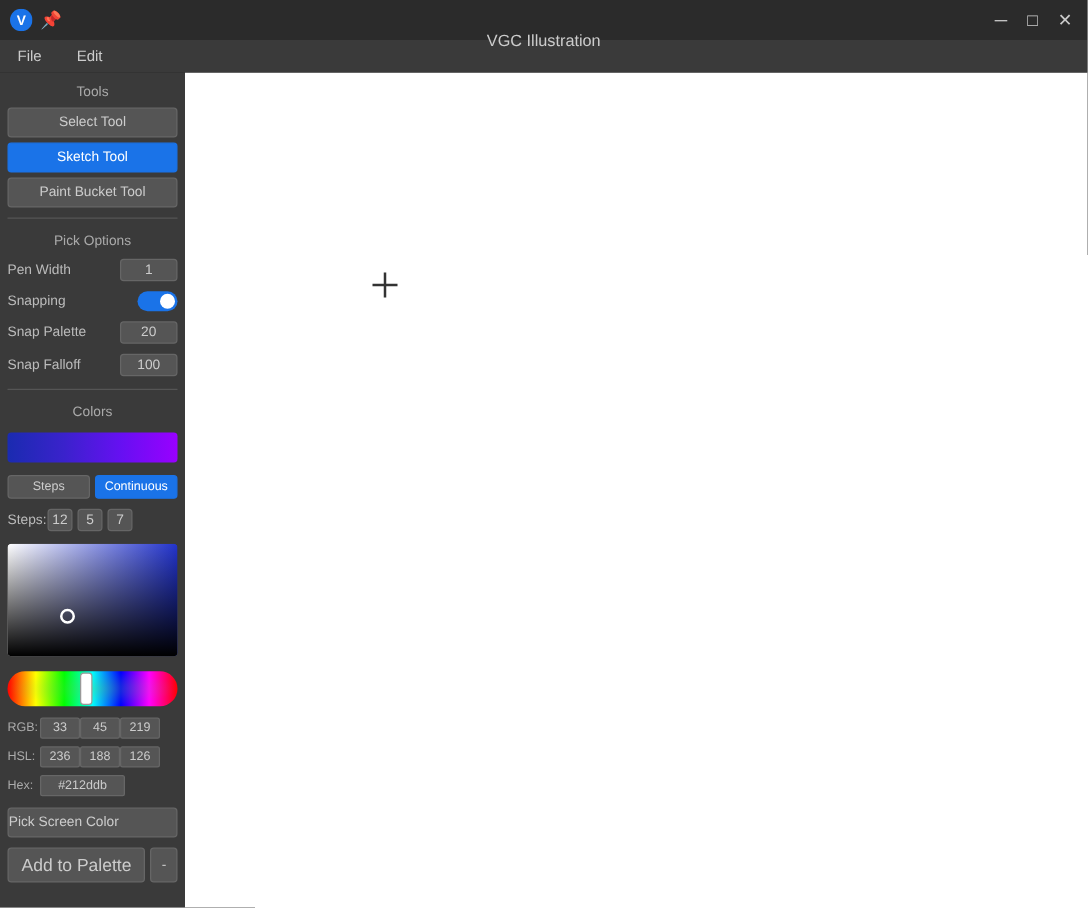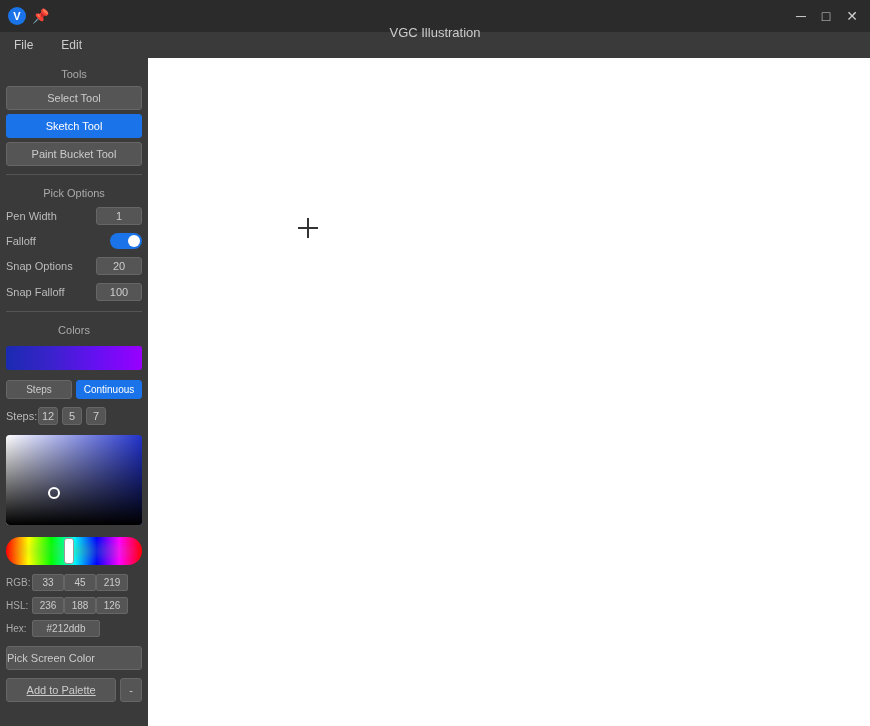--- a/index.html
+++ b/index.html
@@ -311,26 +311,25 @@
     .add-palette-row {
       display: flex;
       gap: 4px;
       margin-top: 4px;
     }
     .add-palette-btn {
       flex: 1;
       background: #555;
       border: 1px solid #666;
       color: #ccc;
-      font-size: 11px;
+      font-size: 14px;
       padding: 5px 0;
       border-radius: 3px;
       cursor: pointer;
       text-align: center;
-      text-decoration: underline;
     }
     .add-palette-minus {
       background: #555;
       border: 1px solid #666;
       color: #ccc;
       font-size: 11px;
       padding: 5px 8px;
       border-radius: 3px;
       cursor: pointer;
       text-align: center;
@@ -406,29 +405,29 @@
     <div class="divider"></div>
 
     <div class="section-title">Pick Options</div>
 
     <div class="option-row">
       <span class="option-label">Pen Width</span>
       <input class="option-input" type="text" value="1" style="">
     </div>
 
     <div class="option-row">
-      <span class="option-label">Falloff</span>
+      <span class="option-label">Snapping</span>
       <div class="toggle-wrap">
         <div class="toggle-track"></div>
         <div class="toggle-thumb"></div>
       </div>
     </div>
 
     <div class="option-row">
-      <span class="option-label">Snap Options</span>
+      <span class="option-label">Snap Palette</span>
       <input class="option-input" type="text" value="20" style="">
     </div>
 
     <div class="option-row">
       <span class="option-label">Snap Falloff</span>
       <input class="option-input" type="text" value="100" style="">
     </div>
 
     <div class="divider"></div>
 

